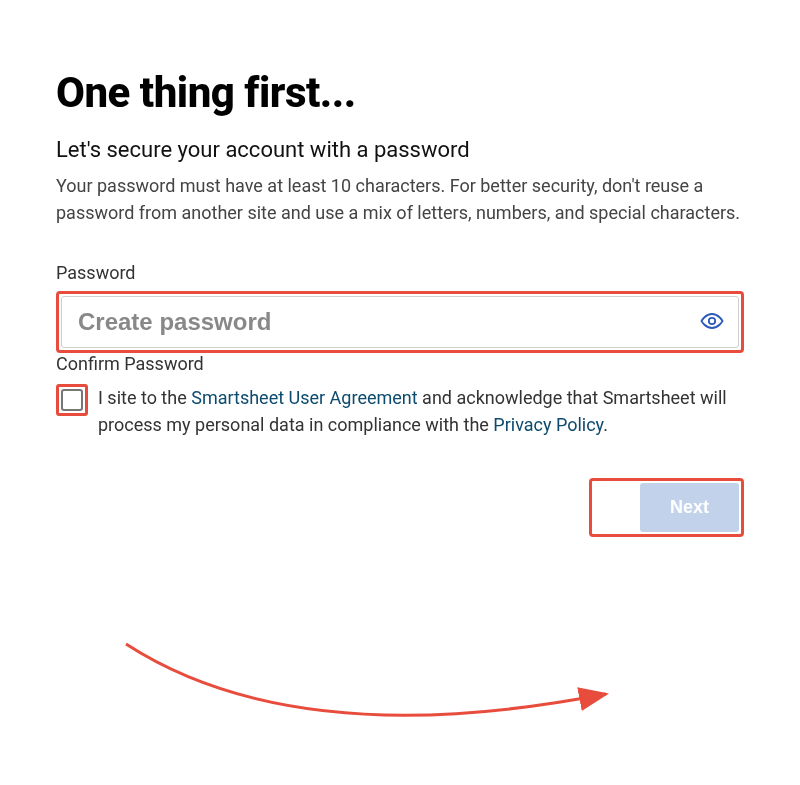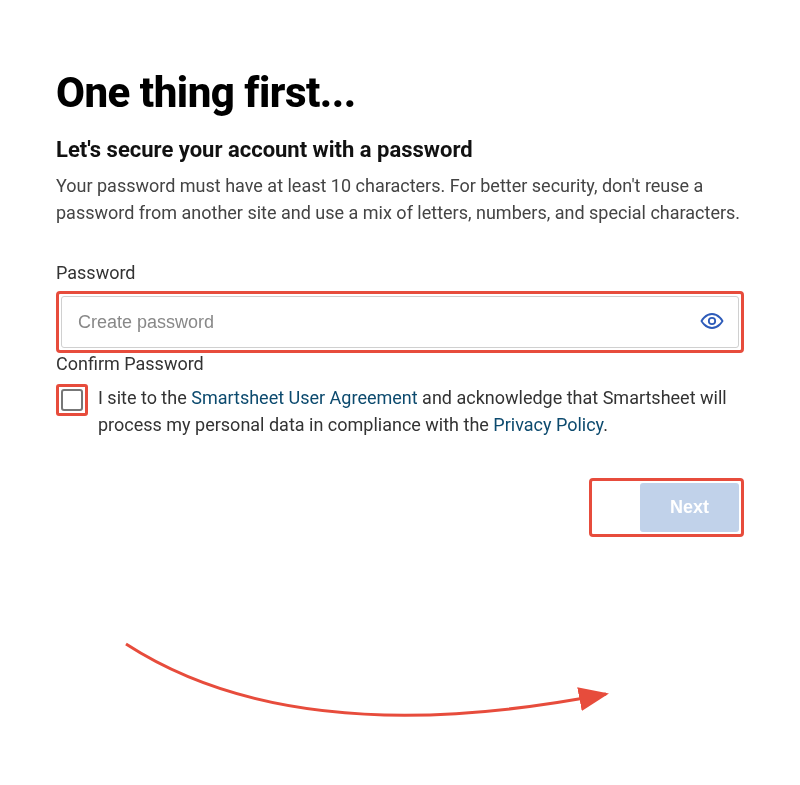--- a/index.html
+++ b/index.html
@@ -15,21 +15,21 @@
     .heading {
       font-size: 42px;
       font-weight: 800;
       letter-spacing: -0.5px;
       margin-bottom: 20px;
       color: #000;
       margin-top: 36px;
     }
     .subheading {
       font-size: 22px;
-      font-weight: 700;
+      font-weight: 400;
       margin-bottom: 10px;
       color: #111;
     }
     .description {
       font-size: 18px;
       line-height: 1.5;
       color: #444;
       margin-bottom: 36px;
     }
     .field-group { }
@@ -50,25 +50,26 @@
       align-items: center;
       border: 1px solid #d0d0d0;
       border-radius: 3px;
       background: #fff;
       height: 52px;
     }
     .text-input {
       flex: 1;
       border: none;
       outline: none;
-      font-size: 18px;
+      font-size: 24px;
       padding: 0 16px;
       height: 100%;
       background: transparent;
       color: #ec4899;
+      font-weight: bold;
     }
     .text-input::placeholder { color: #888; }
     .eye-btn {
       background: none;
       border: none;
       padding: 0 14px;
       height: 100%;
       display: flex;
       align-items: center;
       cursor: pointer;

